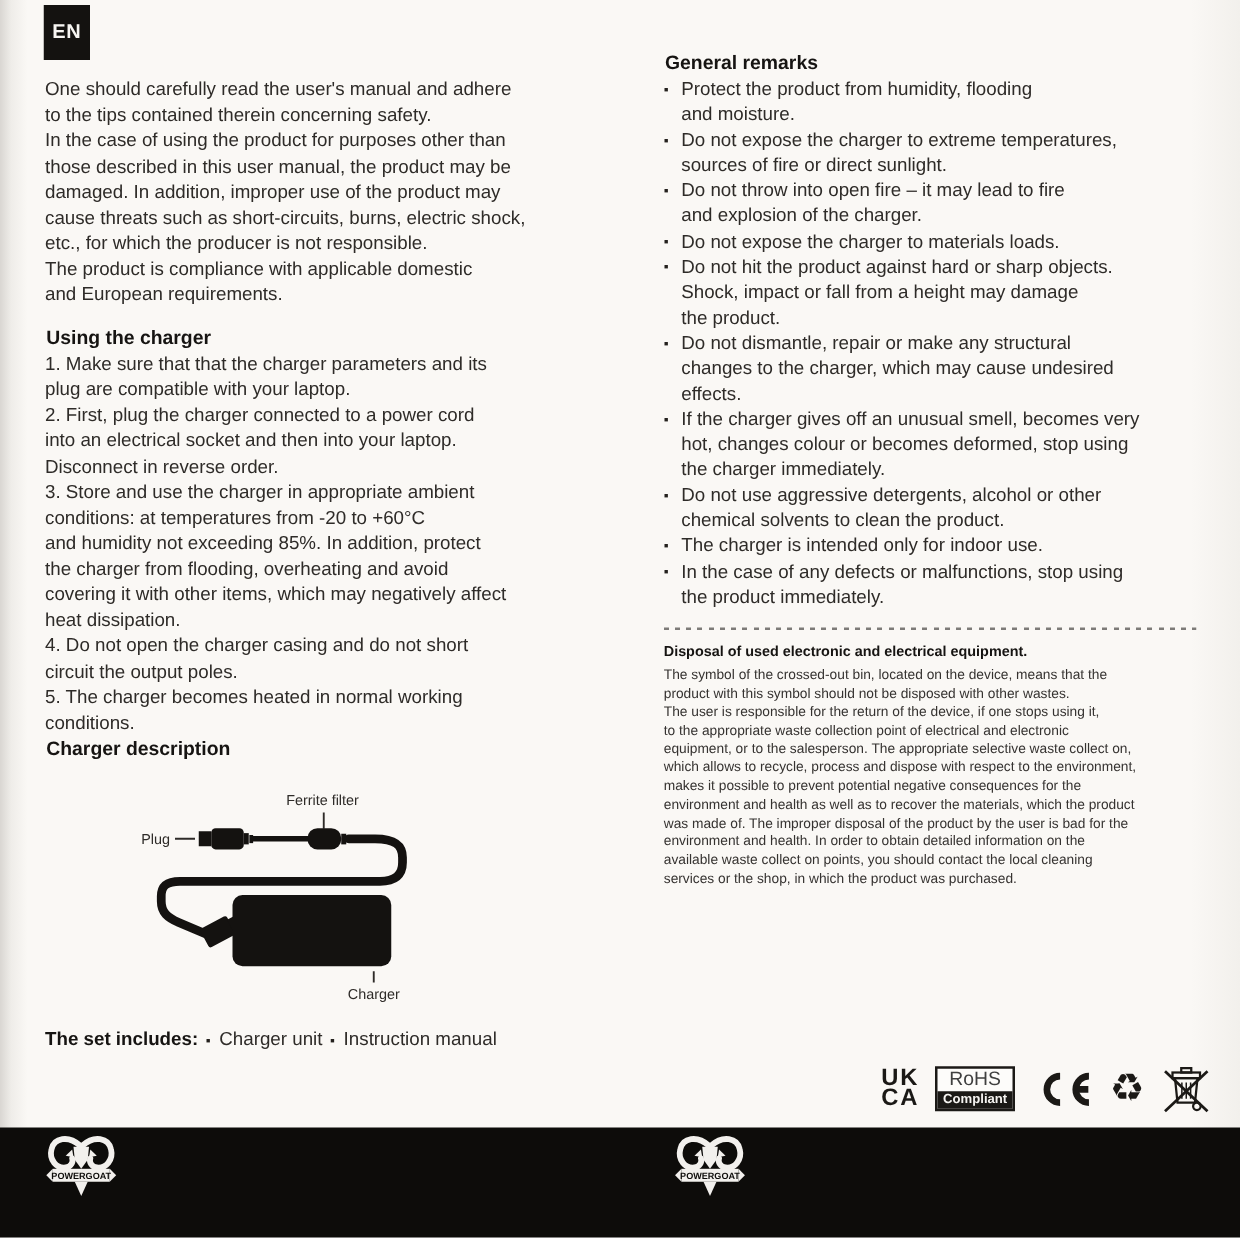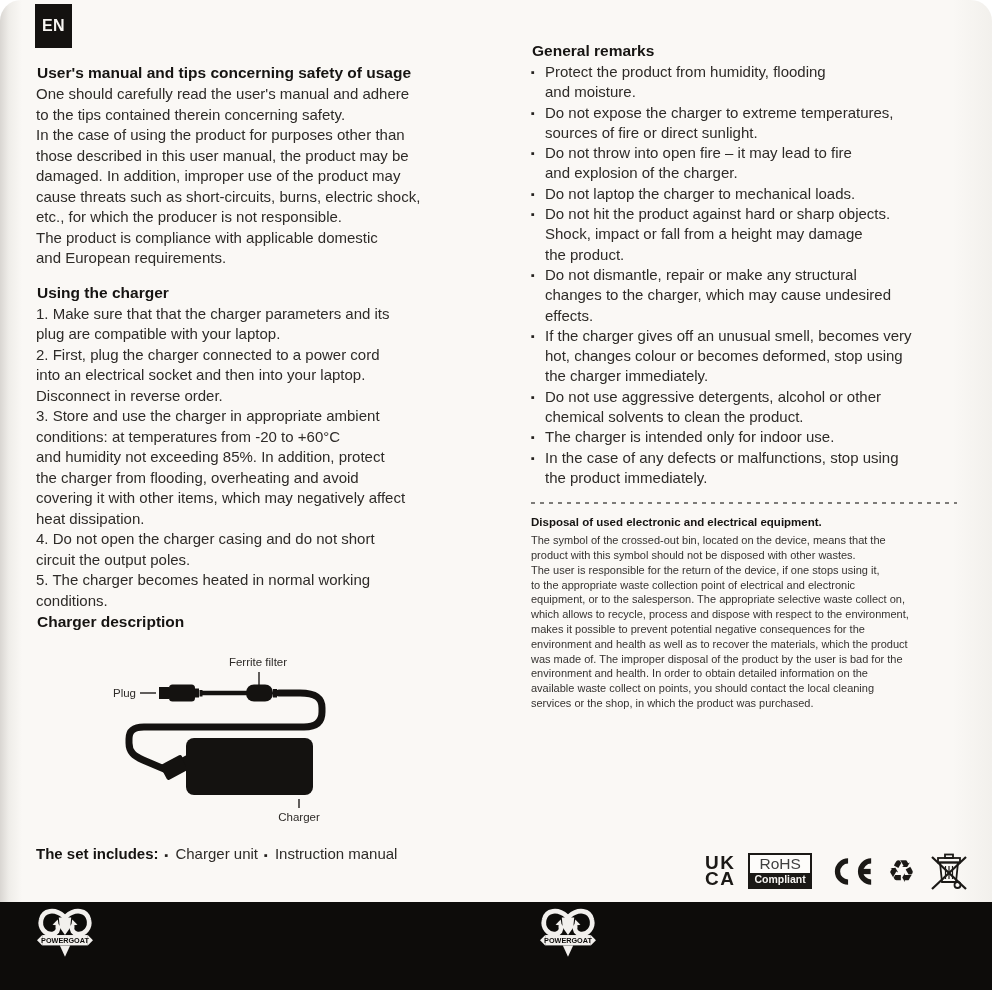--- a/index.html
+++ b/index.html
@@ -5,21 +5,20 @@
   html,body{margin:0;padding:0;}
   body{
     width:992px;height:990px;position:relative;overflow:hidden;
     font-family:"Liberation Sans", sans-serif;
     background:#ffffff;
   }
   .page{
     position:absolute;inset:0;
     background:linear-gradient(90deg,#d9d6d2 0px,#efede9 9px,#faf8f5 22px,#faf8f5 96%,#f2f0ec 100%);
     color:#2e2b28;
-    border-radius:21px;
   }
   
   .lang-badge{
     position:absolute;left:35px;top:4px;width:37px;height:44px;
     background:#141210;color:#f7f5f2;
     display:flex;align-items:center;justify-content:center;
     font-size:16px;font-weight:700;letter-spacing:.5px;
   }
   
   .col-left{position:absolute;left:36px;top:62px;width:462px;}
@@ -82,21 +81,20 @@
 </head>
 <body>
 
 <div class="page">
 
   <div class="lang-badge">
       <span>EN</span>
     </div>
 
   <div class="col-left">
-    <h2 class="sec safety-title">User's manual and tips concerning safety of usage</h2>
     <p class="lines safety-body">One should carefully read the user's manual and adhere
 to the tips contained therein concerning safety.
 In the case of using the product for purposes other than
 those described in this user manual, the product may be
 damaged. In addition, improper use of the product may
 cause threats such as short-circuits, burns, electric shock,
 etc., for which the producer is not responsible.
 The product is compliance with applicable domestic
 and European requirements.</p>
 
@@ -176,21 +174,21 @@
 
         <li>Protect the product from humidity, flooding
 and moisture.</li>
 
         <li>Do not expose the charger to extreme temperatures,
 sources of fire or direct sunlight.</li>
 
         <li>Do not throw into open fire – it may lead to fire
 and explosion of the charger.</li>
 
-        <li>Do not laptop the charger to mechanical loads.</li>
+        <li>Do not expose the charger to materials loads.</li>
 
         <li>Do not hit the product against hard or sharp objects.
 Shock, impact or fall from a height may damage
 the product.</li>
 
         <li>Do not dismantle, repair or make any structural
 changes to the charger, which may cause undesired
 effects.</li>
 
         <li>If the charger gives off an unusual smell, becomes very

